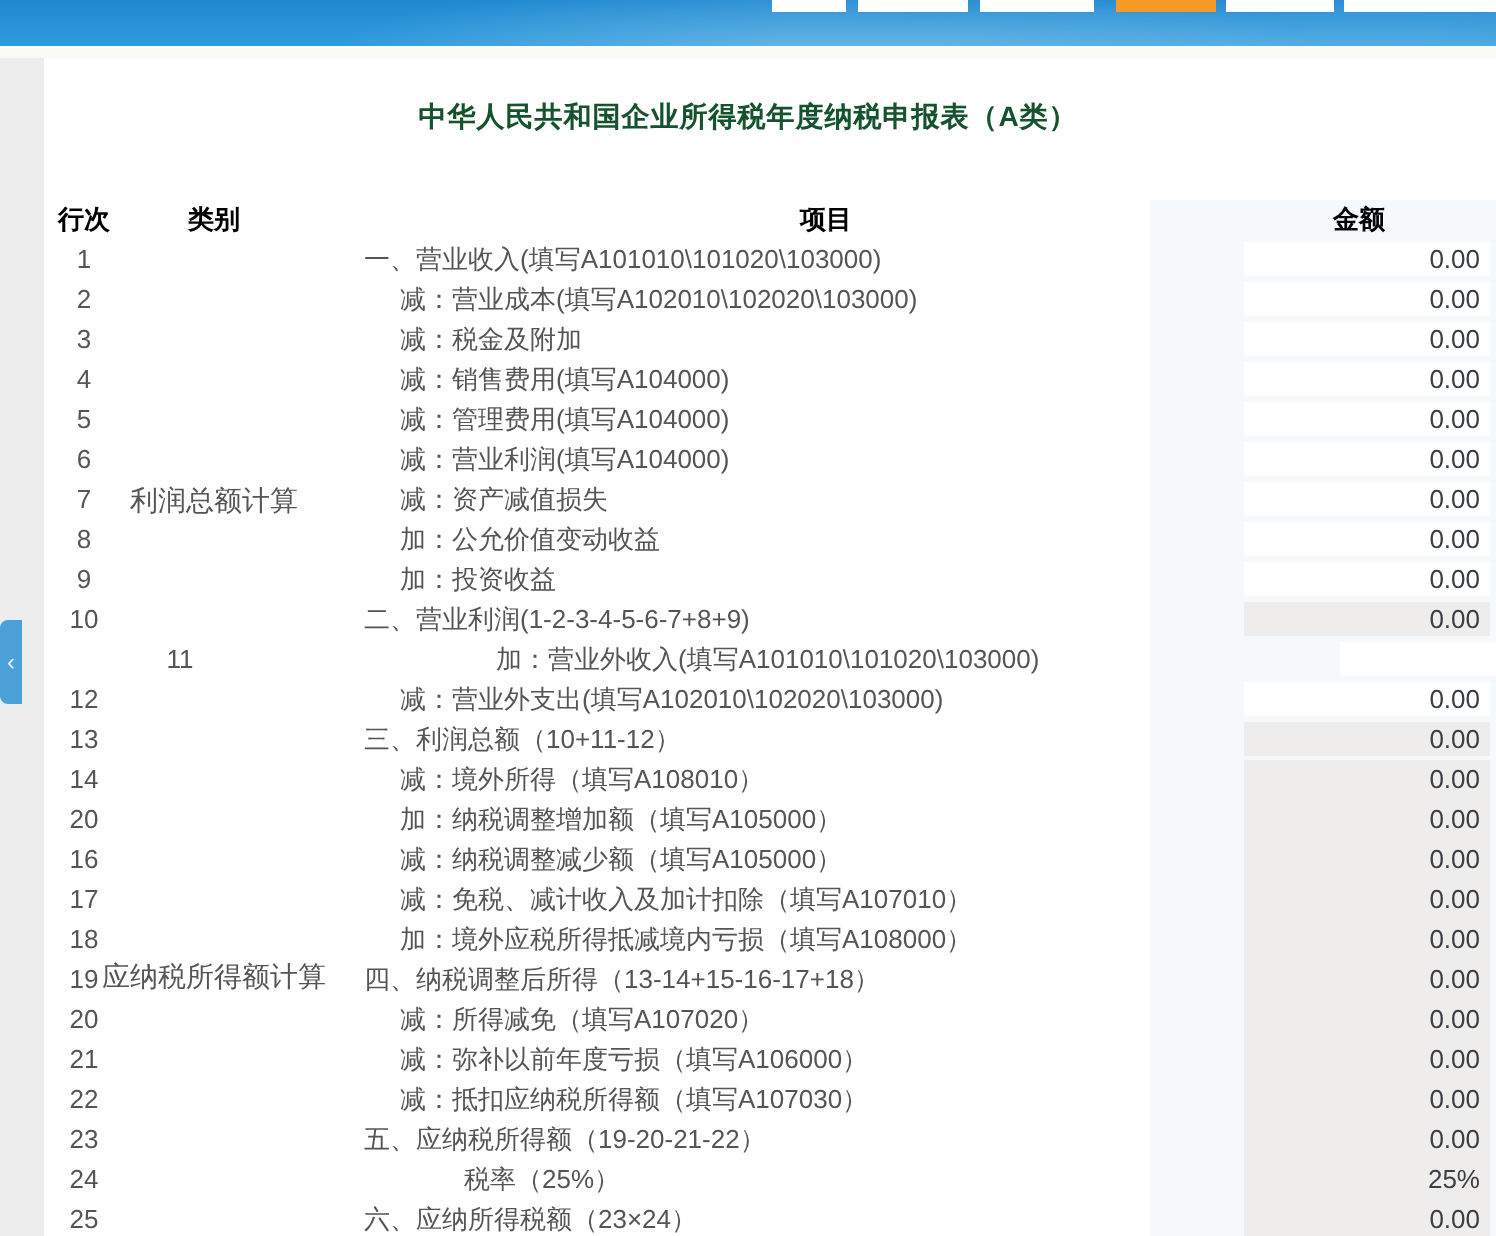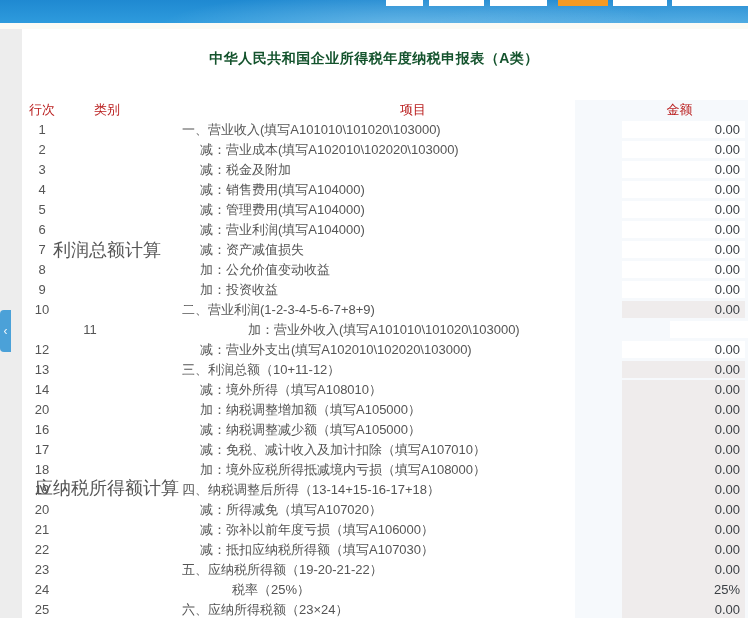--- a/index.html
+++ b/index.html
@@ -30,21 +30,21 @@
   }
   
   .collapse-handle{
     position:absolute;left:0;top:310px;width:11px;height:42px;
     background:#4ba1d8;border-radius:4px 0 0 4px;cursor:pointer;
     display:flex;align-items:center;justify-content:center;
   }
   .collapse-handle .chev{color:rgba(255,255,255,0.92);font-size:12px;line-height:1;}
   
   .amount-strip{position:absolute;left:575px;top:100px;width:173px;height:518px;background:#f6f9fc;}
-  .thead{position:absolute;left:0;top:100px;width:748px;height:20px;font-size:13px;font-weight:normal;color:#b91c1c;}
+  .thead{position:absolute;left:0;top:100px;width:748px;height:20px;font-size:13px;font-weight:bold;color:#000000;}
   .th{position:absolute;top:0;height:20px;line-height:20px;text-align:center;}
   .th-rowno{left:14px;width:56px;}
   .th-cat{left:70px;width:74px;}
   .th-item{left:330px;width:166px;}
   .th-amt{left:622px;width:115px;}
   .rows{position:absolute;left:0;top:120px;width:748px;}
   .trow{position:absolute;left:0;width:748px;height:20px;font-size:13px;color:#5a6066;}
   .rowno{position:absolute;left:14px;width:56px;height:20px;line-height:20px;text-align:center;color:#555;}
   .item{position:absolute;top:0;height:20px;line-height:20px;white-space:nowrap;color:#555;}
   .item.section{left:182px;}
@@ -53,21 +53,21 @@
   .amt{
     position:absolute;left:622px;width:123px;
     text-align:right;color:#3a3f44;box-sizing:border-box;padding-right:5px;
   }
   .amt.editable{top:1px;height:17px;line-height:17px;background:#ffffff;}
   .amt.ro-box{top:1px;height:17px;line-height:17px;background:#efecec;}
   .amt.ro-block{top:0;height:20px;line-height:20px;background:#efecec;}
   
   .cat-label{
     position:absolute;left:22px;width:170px;height:20px;line-height:20px;
-    text-align:center;font-size:18px;color:#555;white-space:nowrap;
+    text-align:center;font-size:14px;color:#555;white-space:nowrap;
   }
   .cat-1{top:240px;}
   .cat-2{top:478px;}
 </style>
 </head>
 <body>
 
 <div class="banner">
   <div class="tabbar">
       <div class="toptab" style="left: 386px; width: 37px;"></div>

